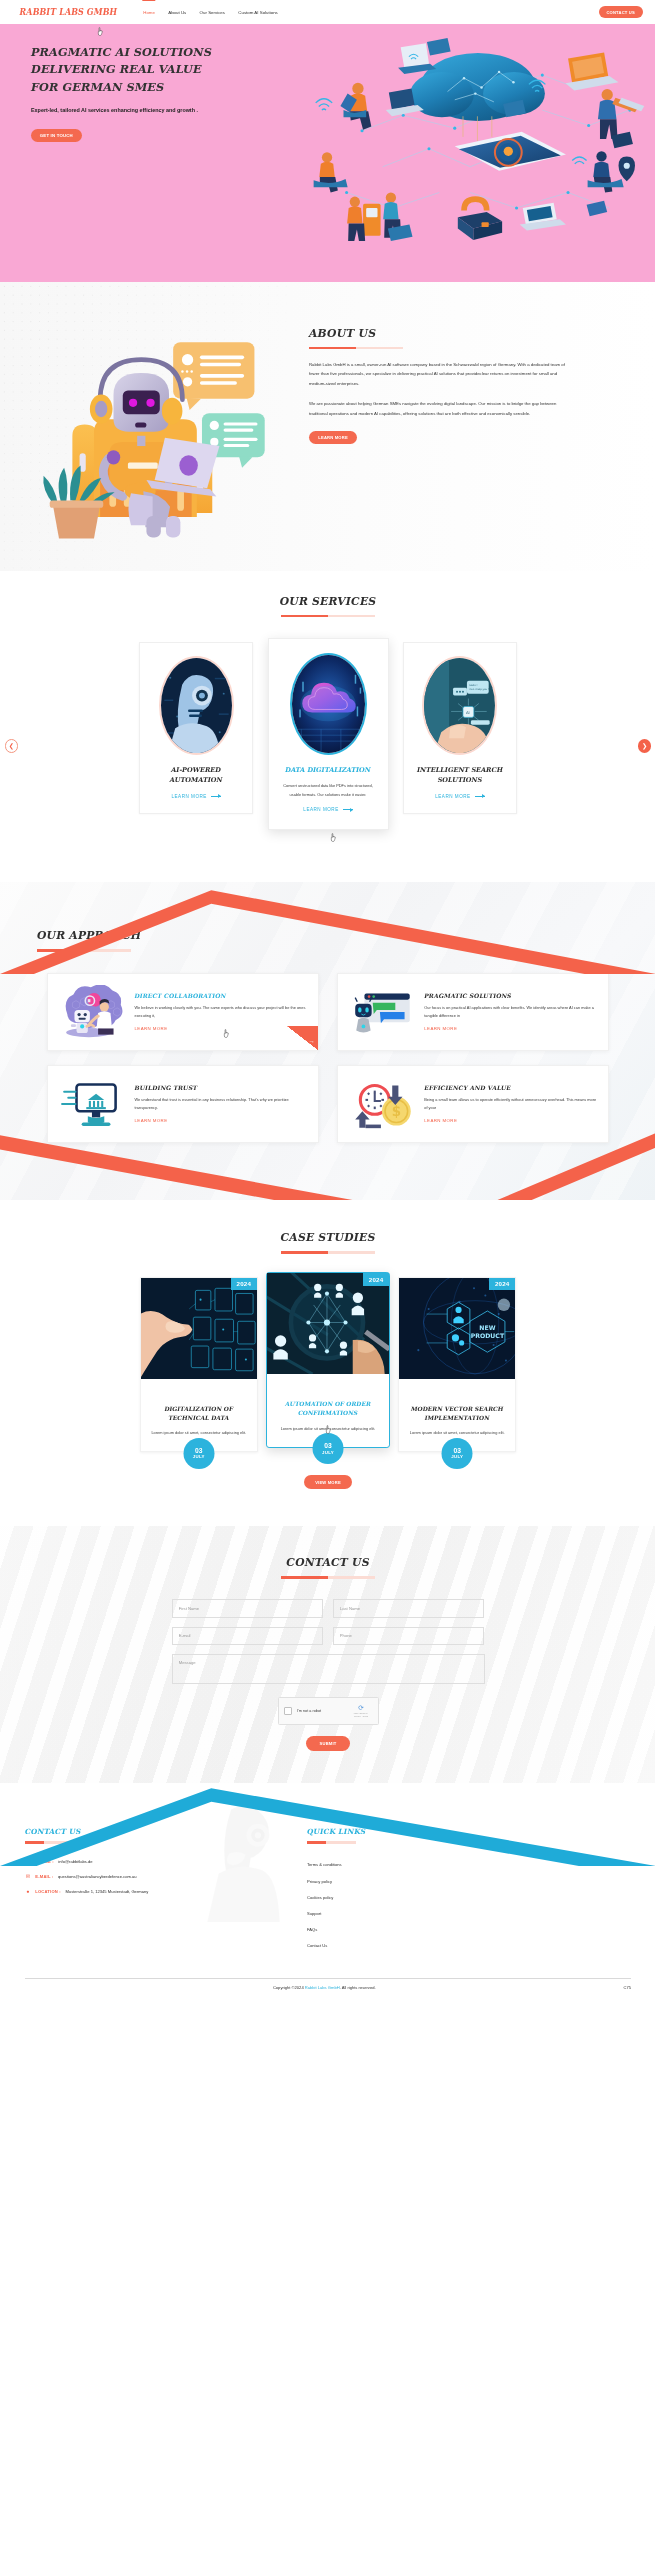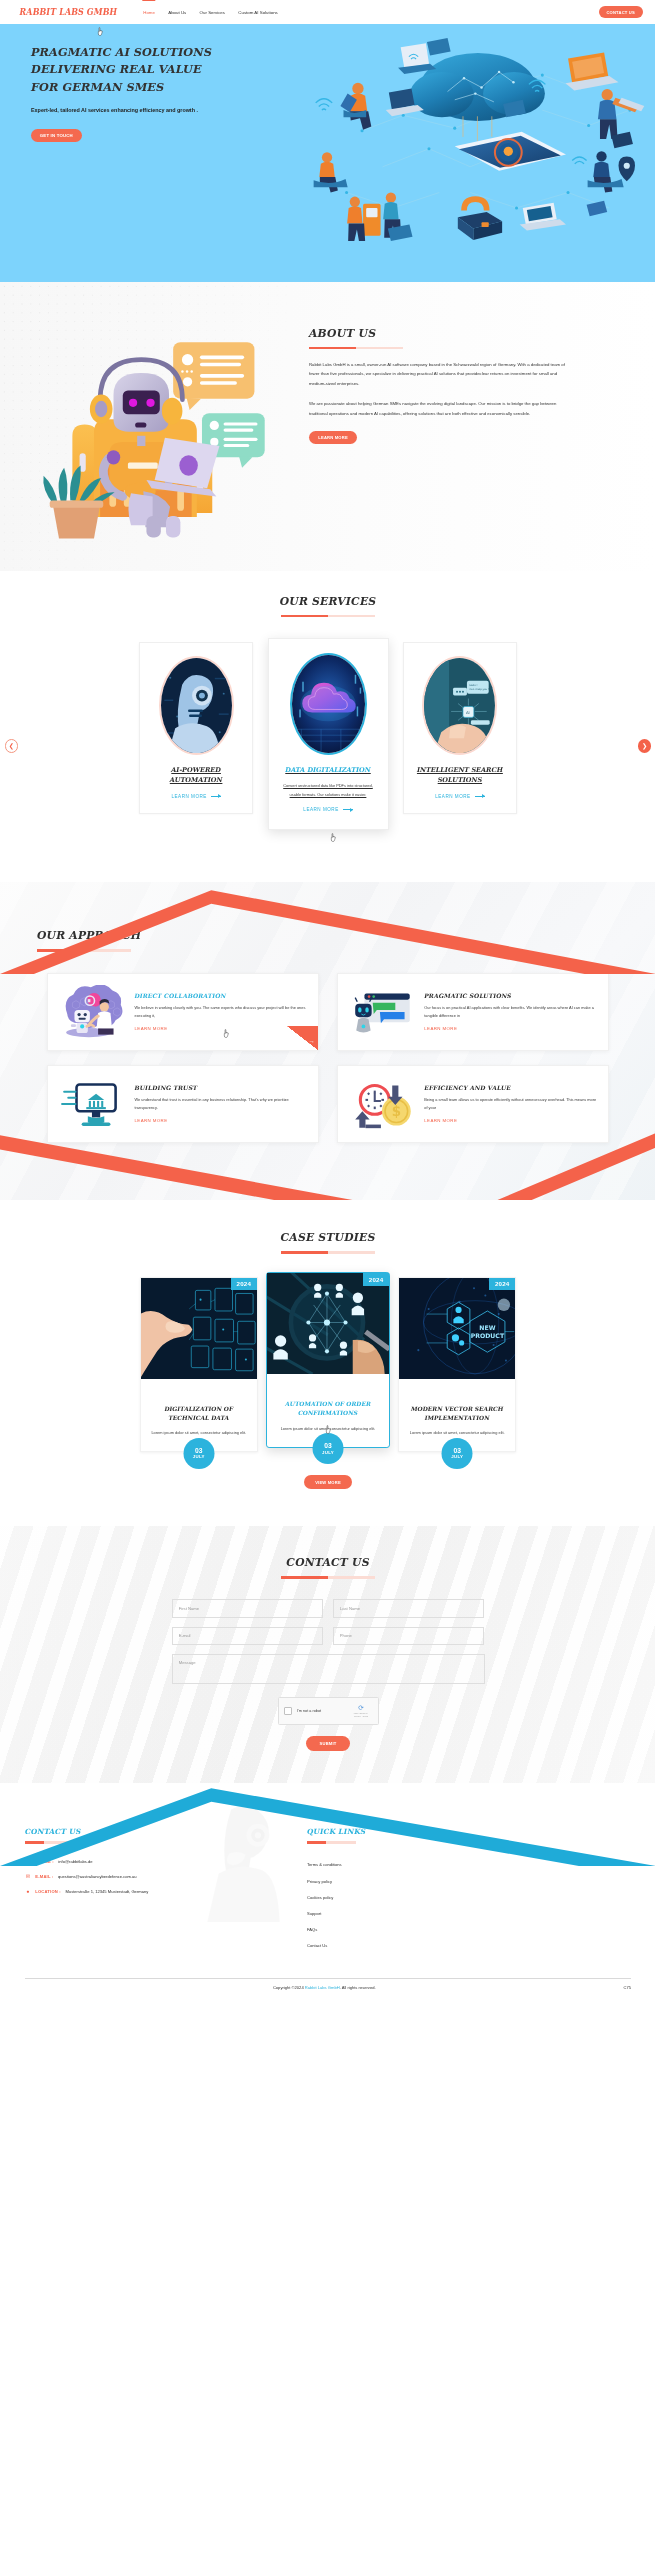--- a/index.html
+++ b/index.html
@@ -45,21 +45,21 @@
     border-radius:20.6px;
     font-size:4.1px; font-weight:bold; letter-spacing:0.2px;
     white-space:nowrap;
   }
   .header .btn-pill { margin-left:auto; padding:3.6px 7.7px; }
   .cursor {
     position:absolute; width:7.2px; height:9.3px; pointer-events:none; z-index:60;
   }
 
   
-  .hero { position:relative; height:258px; background:#7dd3fc; overflow:hidden; }
+  .hero { position:relative; height:258px; background:#f9a8d4; overflow:hidden; }
   .hero-copy { position:absolute; left:31px; top:19.6px; width:242px; z-index:5; }
   .hero h1 {
     font-family:"DejaVu Serif", serif;
     font-style:italic; font-weight:bold;
     font-size:11.3px; line-height:1.55; letter-spacing:0.1px;
     color:#333; text-transform:uppercase;
   }
   .hero p {
     margin-top:9.3px; font-size:5.4px; font-weight:bold; line-height:2.0; color:#222;
   }
@@ -97,21 +97,21 @@
   }
   .rule { margin-top:6.7px; width:94px; height:2.8px; background:#fbdcd4; position:relative; }
   .rule:before { content:""; position:absolute; left:0; top:0; width:47px; height:100%; background:#f4624a; }
   .about-copy p { margin-top:10.3px; font-size:4.3px; line-height:2.25; color:#333; }
   .about-copy .btn-pill { margin-top:12.4px; padding:4.1px 9.3px; }
 
   
   .services { position:relative; padding:24px 0 34px; background:#fff; }
   .center { text-align:center; }
   .center .rule { margin:6.7px auto 0; }
-  .svc-wrap { position:relative; margin-top:25px; height:206px;text-decoration:underline; }
+  .svc-wrap { position:relative; margin-top:25px; height:206px; }
   .svc-row { display:flex; justify-content:center; align-items:flex-start; gap:14.4px; }
   .svc-card {
     width:114px; background:#fff; border:0.5px solid #efefef;
     padding:12.4px 9.3px 13.4px; text-align:center;
     box-shadow:0 0.5px 2.1px rgba(0,0,0,.05);
   }
   .svc-card.featured {
     width:121px; padding:13.4px 9.3px 15.5px; margin-top:-4.1px;
     box-shadow:0 3.1px 11.3px rgba(0,0,0,.12);
     border-color:#eee;

